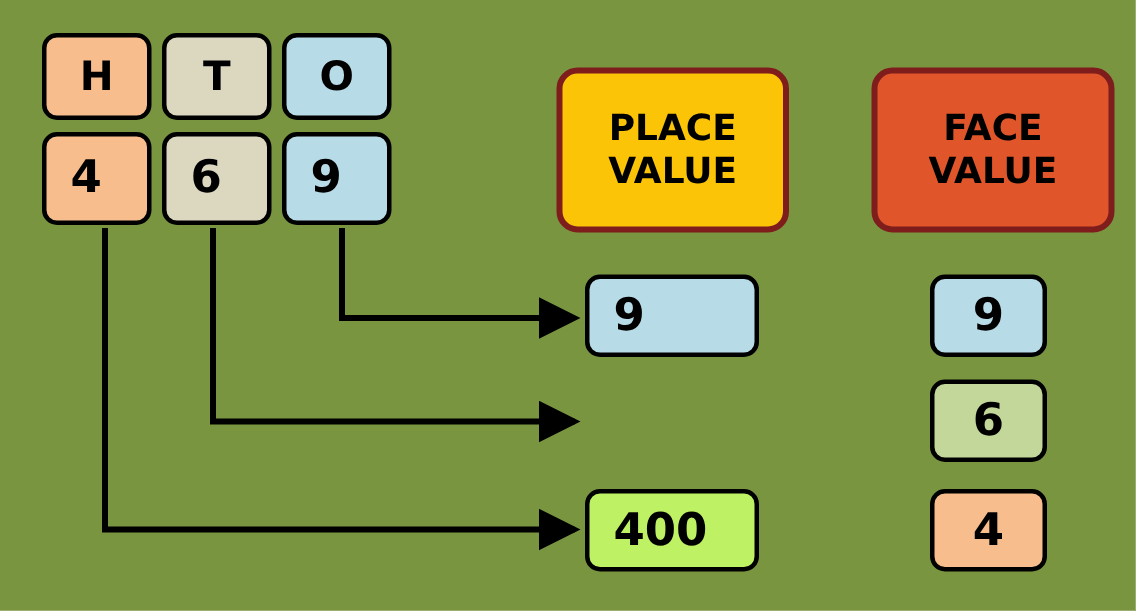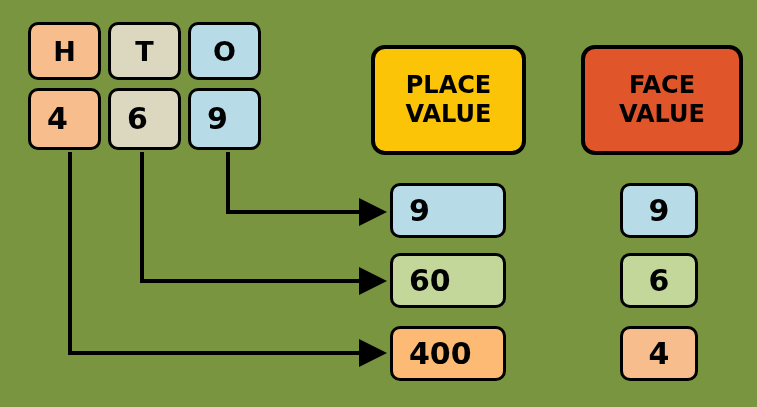--- a/index.html
+++ b/index.html
@@ -34,21 +34,21 @@
 
   
   .hdr-letter { font-size: 27px; }
   
   .digit { font-size: 30px; }
 
   
   .label-card {
     position: absolute;
     box-sizing: border-box;
-    border: 4px solid #000000;
+    border: 4px solid #7f1d1d;
     border-radius: 14px;
     display: flex;
     flex-direction: column;
     align-items: center;
     justify-content: center;
     font-weight: bold;
     font-size: 24px;
     color: #000000;
     line-height: 1.22;
     text-align: center;
@@ -112,24 +112,21 @@
   </div>
 
   <div class="label-card" style="left:581px; top:45px; width:162px; height:110px; background:#e0552a;">
     <span>FACE</span>
     <span>VALUE</span>
   </div>
 
   <div class="box leftpad val-box" style="left:390px; top:183px; width:116px; height:55px; background:#b8dbe8;">
     <span>9</span>
   </div>
-  <div class="box leftpad val-box" style="left:390px; top:253px; width:116px; height:55px; background:#c3d79a;">
-    <span>60</span>
-  </div>
-  <div class="box leftpad val-box" style="left:390px; top:326px; width:116px; height:55px; background:#fdba74;">
+  <div class="box leftpad val-box" style="left:390px; top:326px; width:116px; height:55px; background:#bef264;">
     <span>400</span>
   </div>
 
   <div class="box center val-box" style="left:620px; top:183px; width:78px; height:55px; background:#b8dbe8;">
     <span>9</span>
   </div>
   <div class="box center val-box" style="left:620px; top:253px; width:78px; height:55px; background:#c3d79a;">
     <span>6</span>
   </div>
   <div class="box center val-box" style="left:620px; top:326px; width:78px; height:55px; background:#f7bd8c;">

